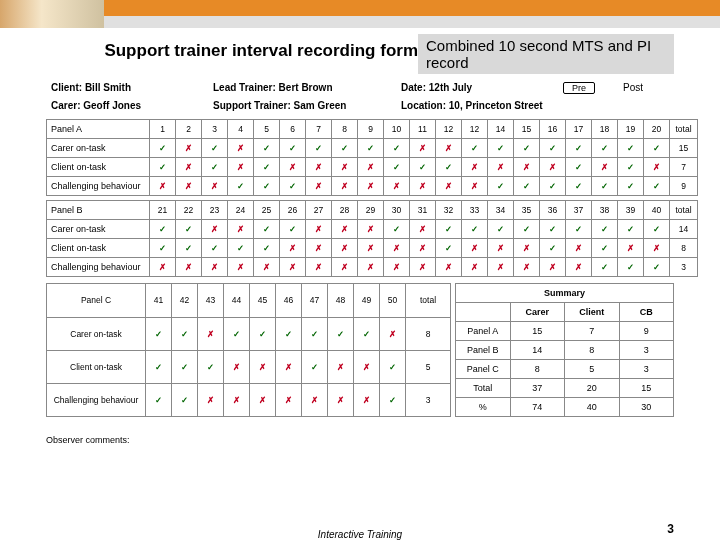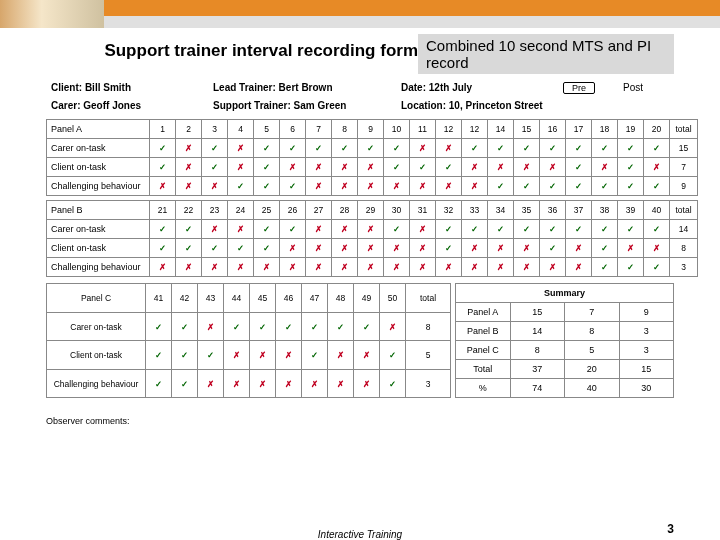--- a/index.html
+++ b/index.html
@@ -330,20 +330,26 @@
             </tr>
       </tbody>
         </table>
 
       <table class="summary" style="width:226px">
         <tbody>
             <tr>
               <th colspan="4">Summary</th>
             </tr>
         <tr>
+              <th></th>
+              <th>Carer</th>
+              <th>Client</th>
+              <th>CB</th>
+            </tr>
+        <tr>
               <td>Panel A</td>
               <td>15</td>
               <td>7</td>
               <td>9</td>
             </tr>
         <tr>
               <td>Panel B</td>
               <td>14</td>
               <td>8</td>
               <td>3</td>

